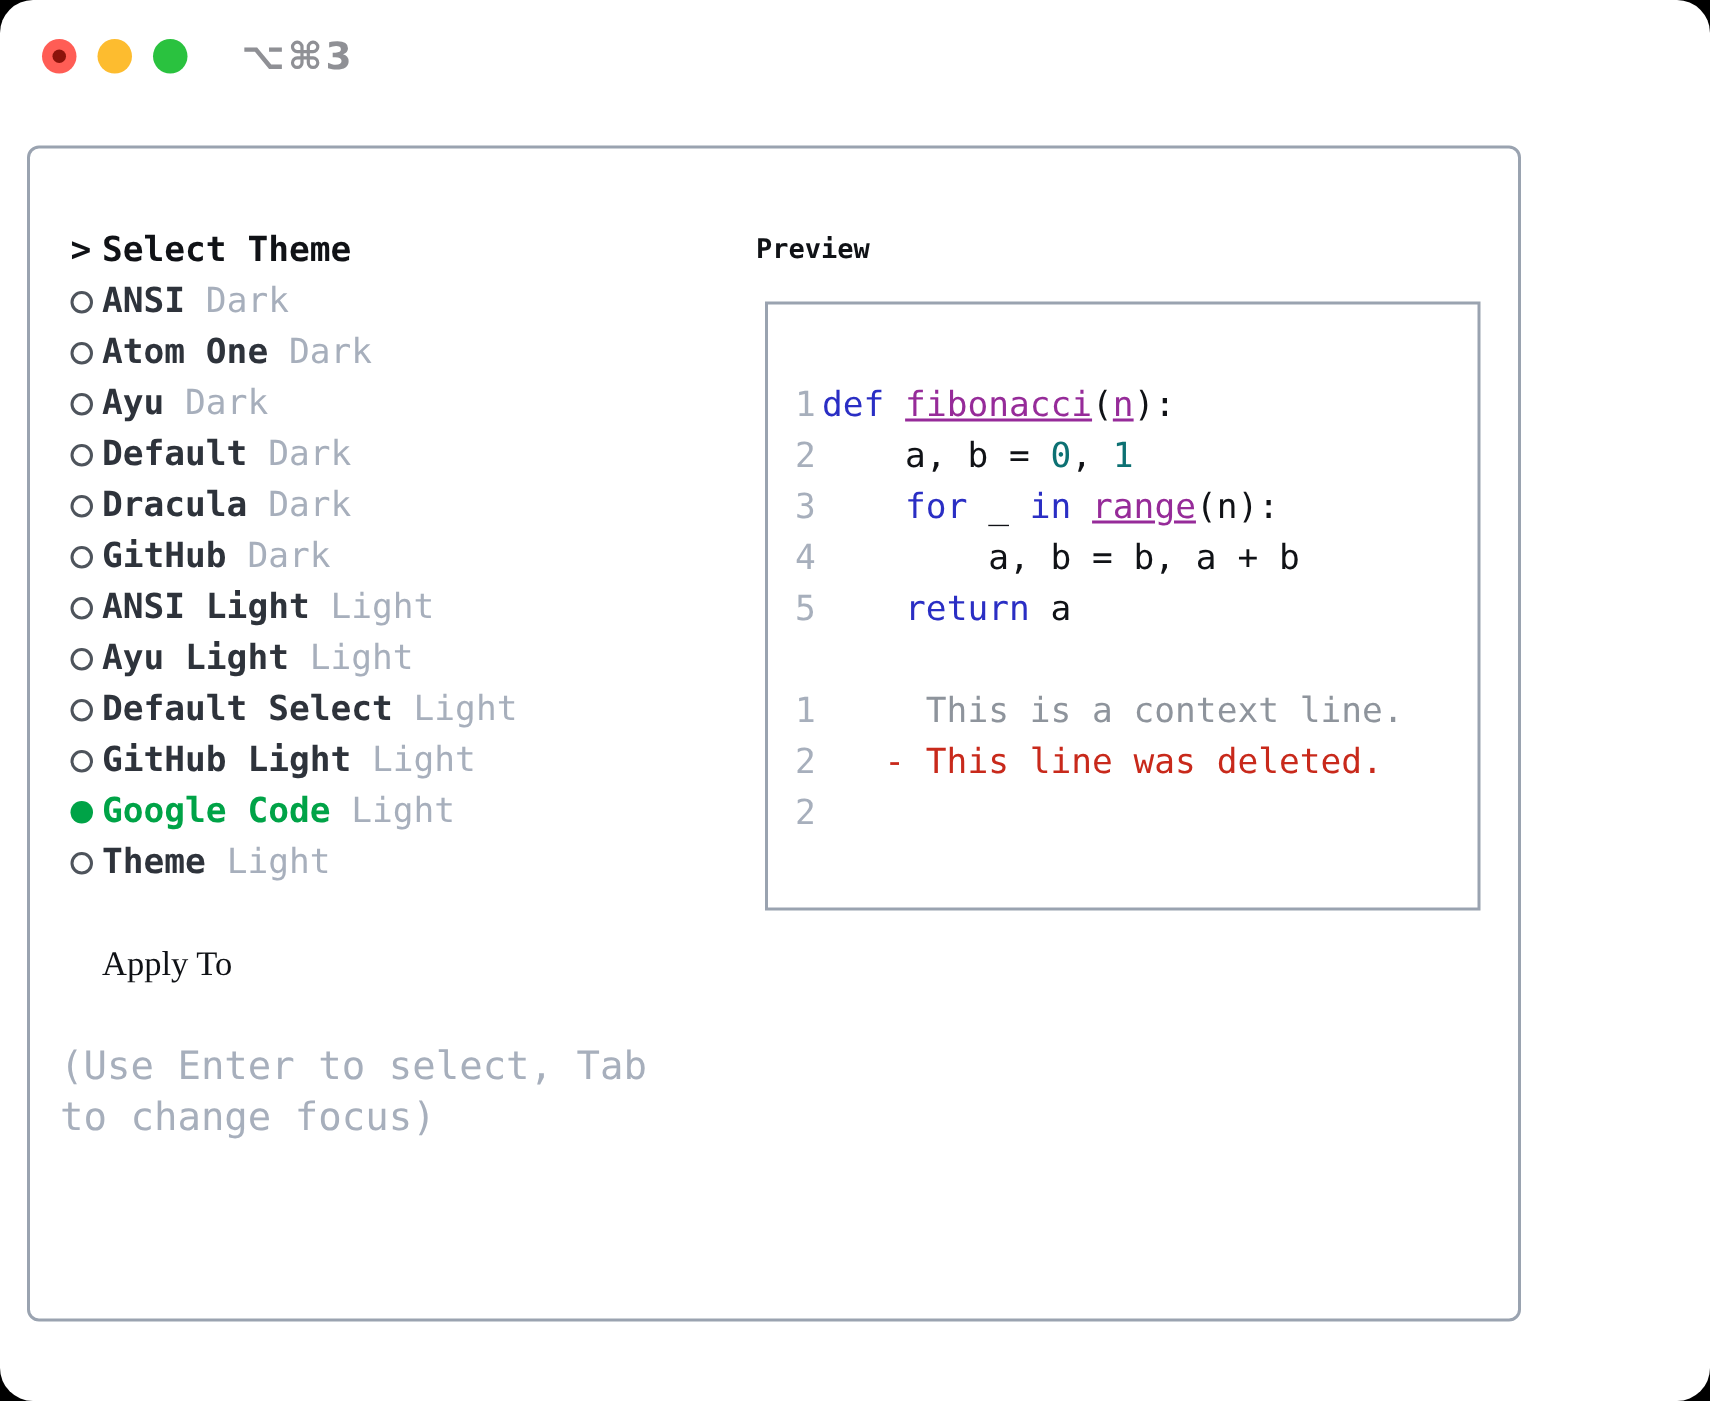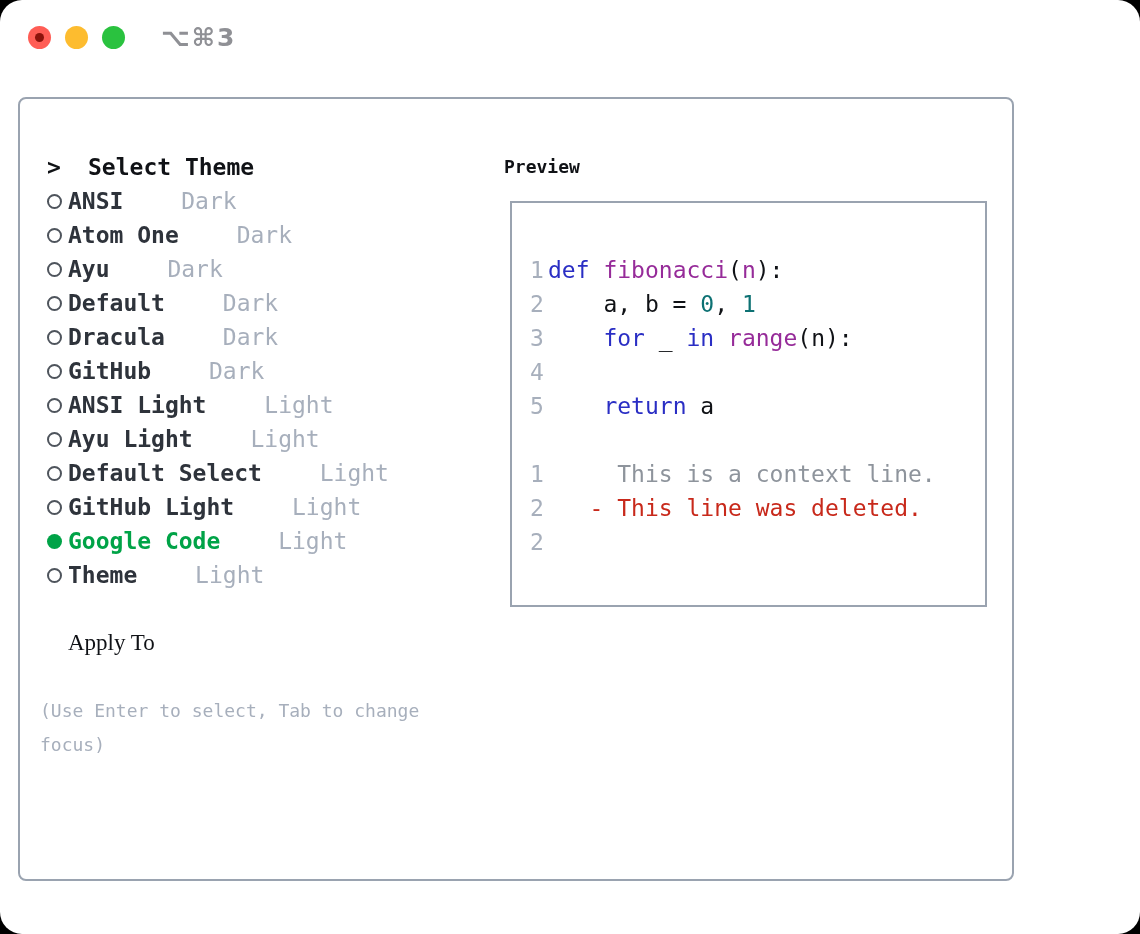--- a/index.html
+++ b/index.html
@@ -40,38 +40,38 @@
   .panel{
     position:absolute;left:18px;top:97px;width:996px;height:784px;
     border:2px solid var(--c-border);border-radius:8px;background:var(--c-window);
     padding:51px 0 0 20px;
   }
   .row{display:flex;align-items:center;height:34px;font-size:23px;line-height:34px;white-space:pre;}
   .bullet{width:28px;display:inline-flex;align-items:center;justify-content:center;flex:0 0 28px;}
   .circle{width:15px;height:15px;border-radius:50%;border:2px solid #4e545c;background:transparent;}
   .circle.selected{border:none;background:var(--c-green-sel);}
   .cursor-char{font-weight:bold;color:var(--c-text-black);font-size:23px;}
-  .list-hdr{font-weight:bold;color:var(--c-text-black);margin-left:20px;}
+  .list-hdr{font-weight:bold;color:var(--c-text-black);}
   .apply-hdr{color:var(--c-text-black);font-family:Liberation Serif, serif;}
   .tname{color:var(--c-text-dark);font-weight:bold;}
   .tname.selected{color:var(--c-green-sel);}
-  .tvariant{color:var(--c-muted);margin-left:44px;}
+  .tvariant{color:var(--c-muted);}
   .spacer{height:34px;}
-  .help{width:400px;font-size:18px;line-height:34px;color:var(--c-muted);}
+  .help{width:400px;font-size:26px;line-height:34px;color:var(--c-muted);}
   
   .right{position:absolute;left:484px;top:51px;}
   .preview-hdr{font-size:18px;line-height:34px;font-weight:bold;color:var(--c-text-black);}
   .preview-box{
     margin-left:6px;margin-top:17px;width:477px;height:406px;
     border:2px solid var(--c-border);padding:50px 0 0 18px;background:var(--c-window);
   }
   .cline{display:flex;height:34px;font-size:23px;line-height:34px;white-space:pre;}
   .lnum{display:inline-block;width:18px;color:var(--c-muted);flex:0 0 18px;}
   .tok-kw{color:var(--c-kw);}
-  .tok-fn{color:var(--c-fn);}
+  .tok-fn{color:var(--c-fn);text-decoration:underline;}
   .tok-lit{color:var(--c-lit);}
   .tok-pl{color:var(--c-text-black);}
   .blank-line{height:34px;}
   .diff-context{color:var(--c-context);}
   .diff-deleted{color:var(--c-red-del);text-align:right;}
   .diff-added{color:var(--c-green-add);}
 </style>
 </head>
 <body>
 
@@ -122,21 +122,21 @@
       <div class="help">(Use Enter to select, Tab to change focus)</div>
     </div>
 
     <div class="right">
       <div class="preview-hdr">Preview</div>
       <div class="preview-box">
         <div id="code-lines">
             <div class="cline"><span class="lnum">1</span><span class="tok-kw">def</span><span class="tok-pl"> </span><span class="tok-fn">fibonacci</span><span class="tok-pl">(</span><span class="tok-fn">n</span><span class="tok-pl">):</span></div>
             <div class="cline"><span class="lnum">2</span><span class="tok-pl">    a, b = </span><span class="tok-lit">0</span><span class="tok-pl">, </span><span class="tok-lit">1</span></div>
             <div class="cline"><span class="lnum">3</span><span class="tok-pl">    </span><span class="tok-kw">for</span><span class="tok-pl"> _ </span><span class="tok-kw">in</span><span class="tok-pl"> </span><span class="tok-fn">range</span><span class="tok-pl">(n):</span></div>
-            <div class="cline"><span class="lnum">4</span></div>
+            <div class="cline"><span class="lnum">4</span><span class="tok-pl">        a, b = b, a + b</span></div>
             <div class="cline"><span class="lnum">5</span><span class="tok-pl">    </span><span class="tok-kw">return</span><span class="tok-pl"> a</span></div>
           </div>
         <div class="blank-line"></div>
         <div id="diff-lines">
             <div class="cline"><span class="lnum">1</span><span class="diff-context">     This is a context line.</span></div>
             <div class="cline"><span class="lnum">2</span><span class="diff-deleted">   - This line was deleted.</span></div>
             <div class="cline"><span class="lnum">2</span></div>
           </div>
       </div>
     </div>

